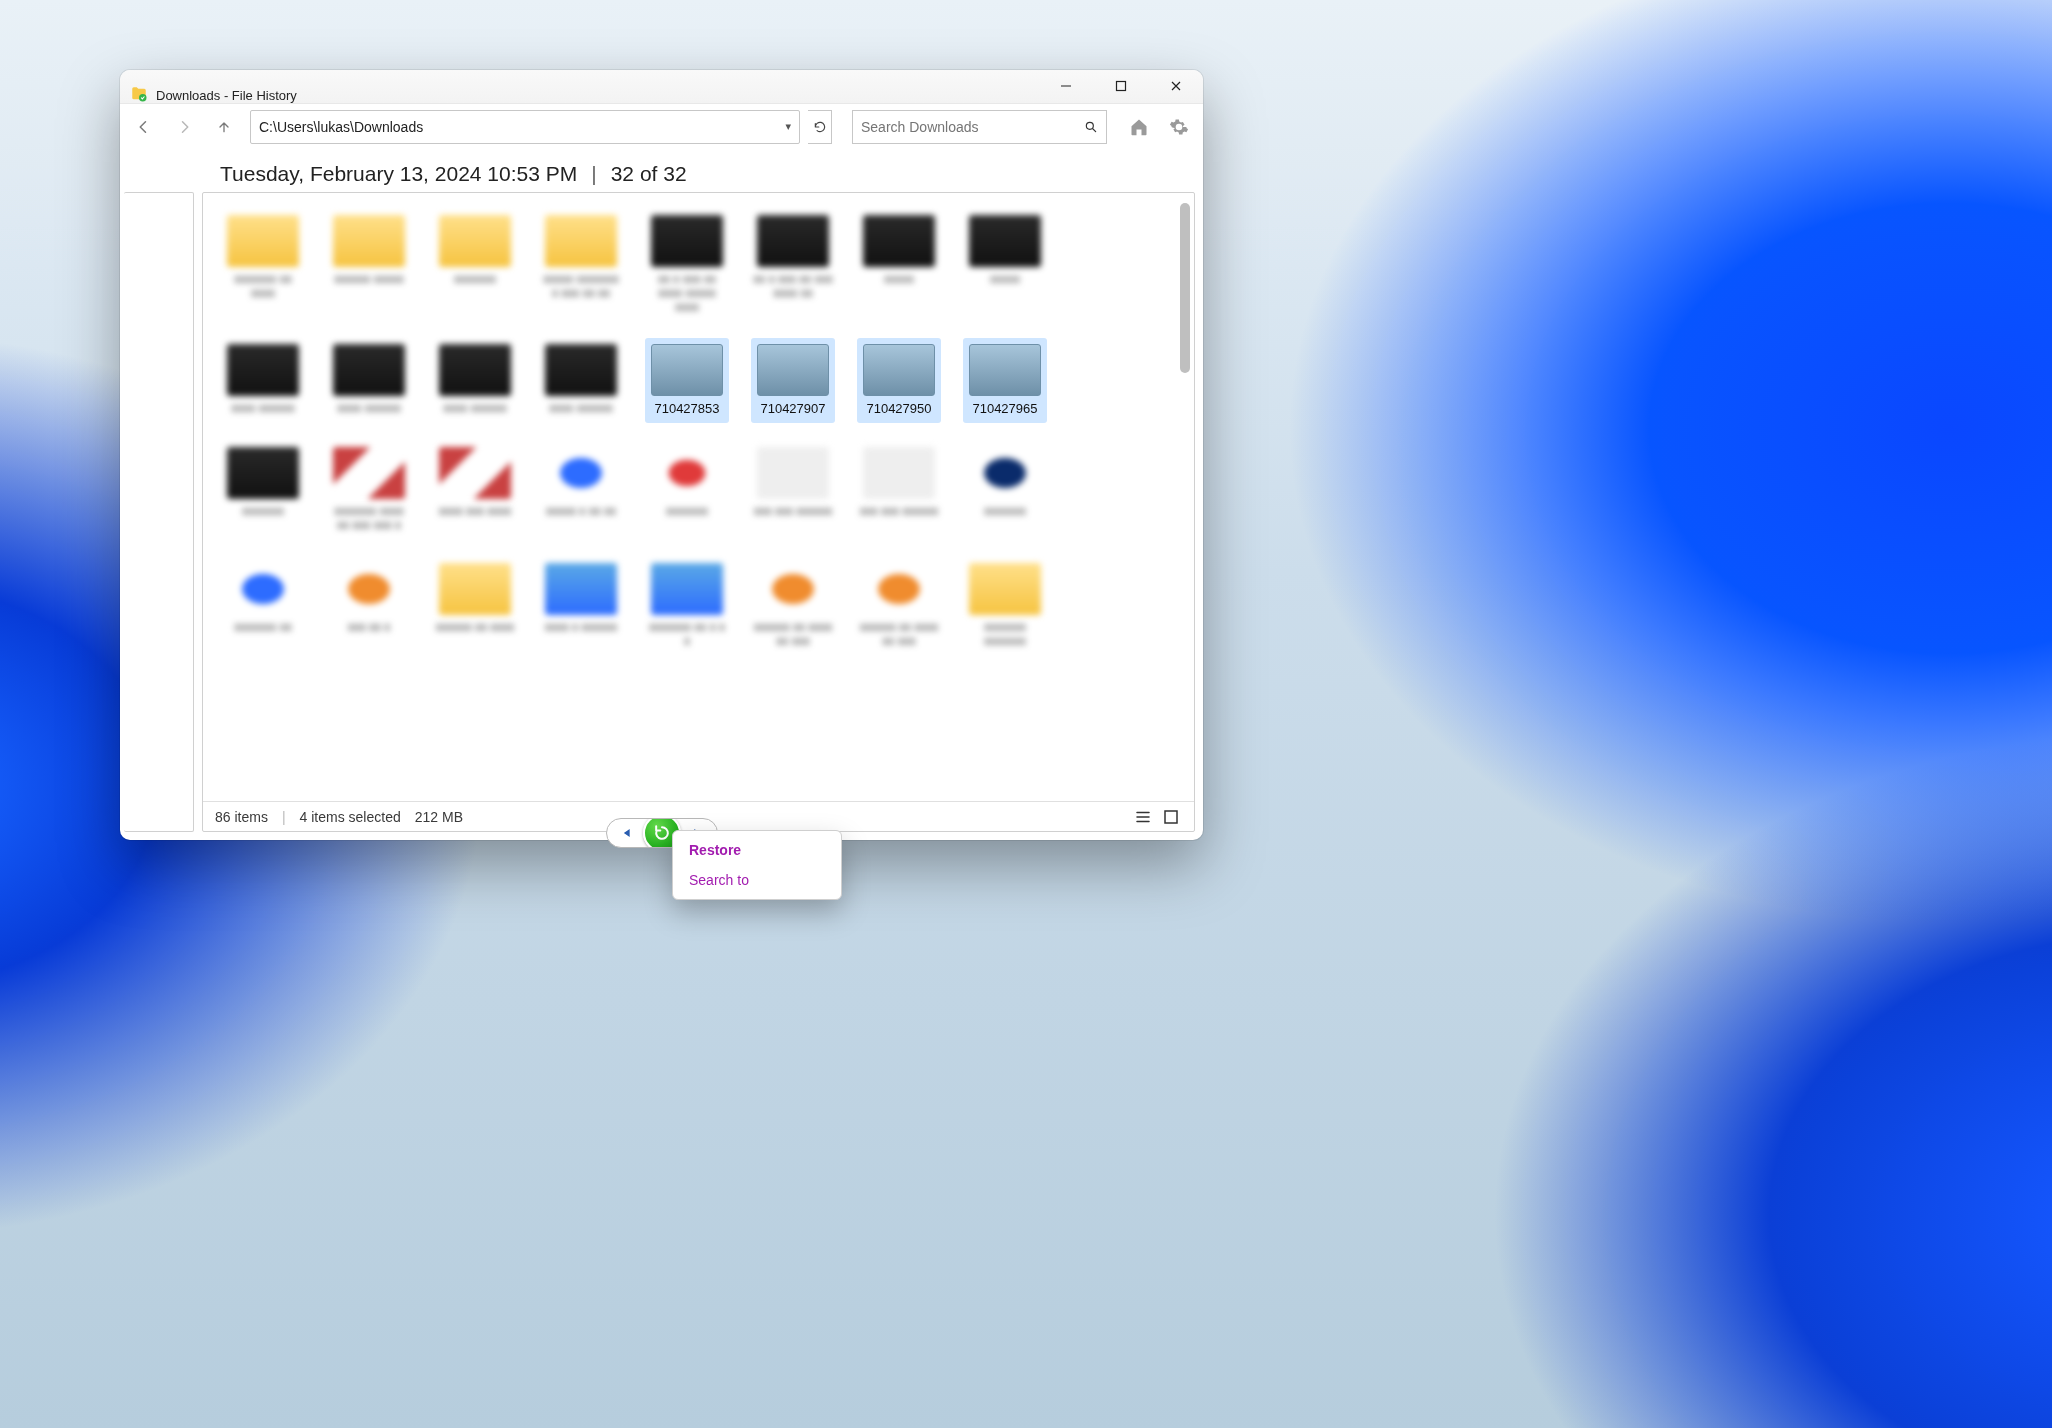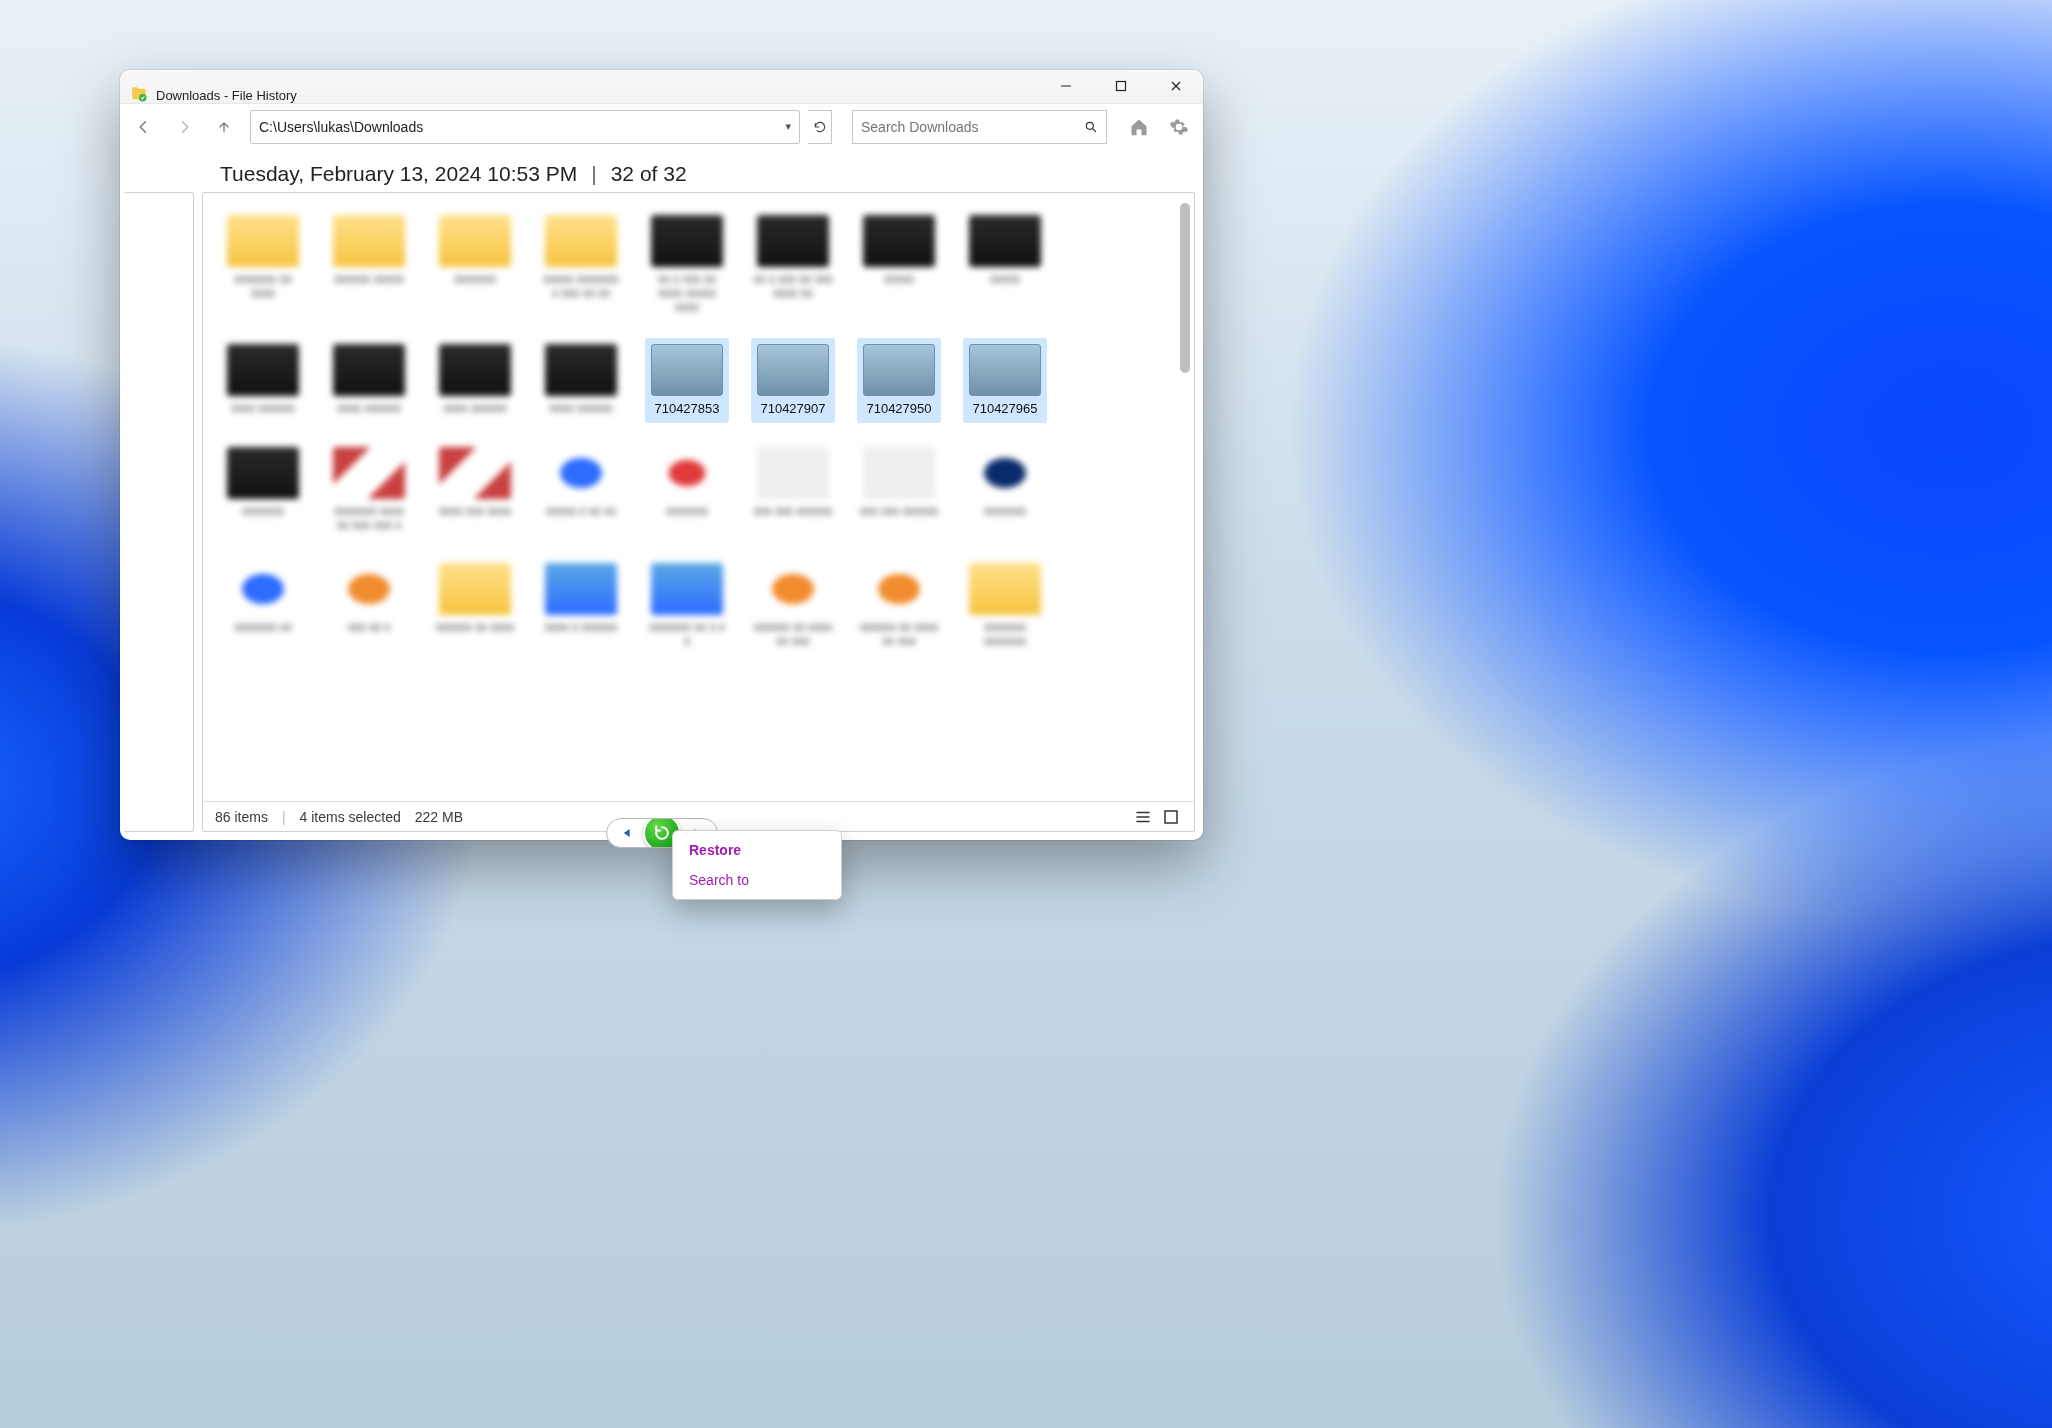--- a/index.html
+++ b/index.html
@@ -521,21 +521,21 @@
 
         <div class="vscroll">
           <div class="thumb"></div>
         </div>
       </div>
 
       <div class="statusbar">
         <span>86 items</span>
         <span class="divider">|</span>
         <span>4 items selected</span>
-        <span>222 MB</span>
+        <span>212 MB</span>
         <span class="right">
           <span class="view-btn">
             <svg width="18" height="18" viewBox="0 0 24 24">
                 <path d="M4 6h16M4 12h16M4 18h16" stroke="#333" stroke-width="2" stroke-linecap="round"></path>
               </svg>
           </span>
           <span class="view-btn">
             <svg width="18" height="18" viewBox="0 0 24 24">
                 <rect x="4" y="4" width="16" height="16" fill="none" stroke="#333" stroke-width="2"></rect>
               </svg>

